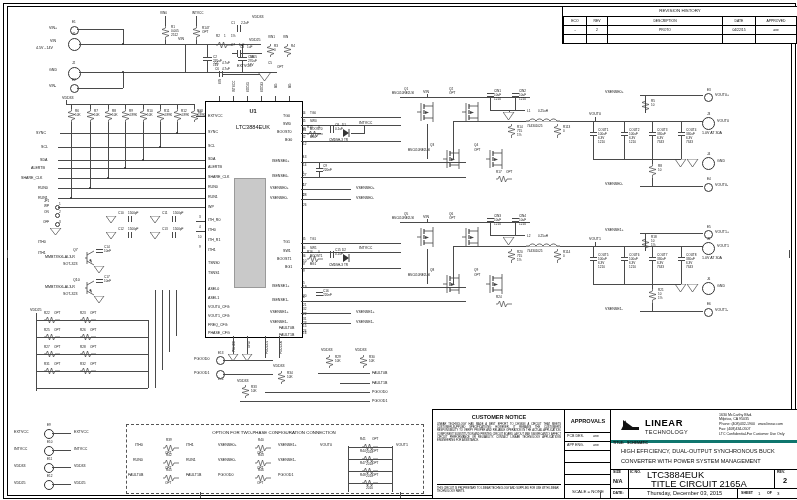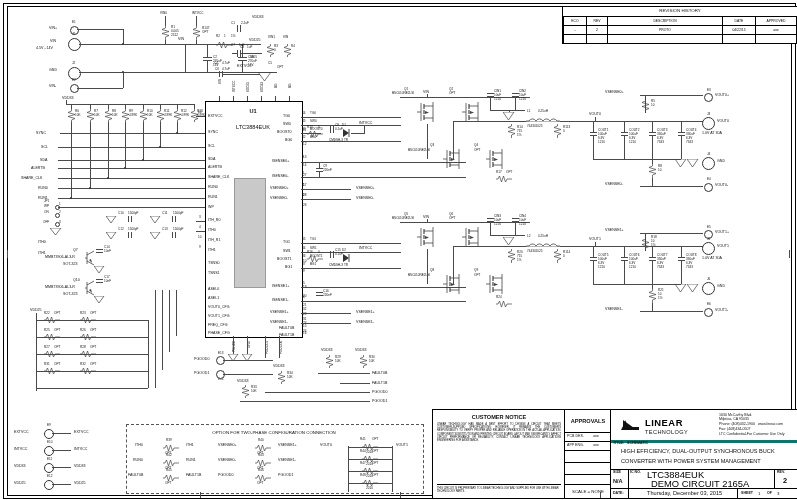--- a/index.html
+++ b/index.html
@@ -1232,21 +1232,21 @@
       <div class="t4" style="left:10px;top:8px;">HIGH EFFICIENCY, DUAL-OUTPUT SYNCHRONOUS BUCK</div>
       <div class="t4" style="left:10px;top:18px;">CONVERTER WITH POWER SYSTEM MANAGEMENT</div>
     </div>
 
     <div style="position:absolute;left:178px;top:59px;width:186px;height:19px;border-bottom:1px solid #000;">
       <div class="t2 bold" style="left:2px;top:1px;">SIZE</div>
       <div class="t4 bold" style="left:2px;top:9px;">N/A</div>
       <div style="position:absolute;left:17px;top:0;height:19px;border-left:1px solid #000;"></div>
       <div class="t2 bold" style="left:19px;top:1px;">IC NO.</div>
       <div class="t6" style="left:36px;top:0px;">LTC3884EUK</div>
-      <div class="t6" style="left:40px;top:9px;">DEMO CIRCUIT 2165A</div>
+      <div class="t6" style="left:40px;top:9px;">TITLE CIRCUIT 2165A</div>
       <div style="position:absolute;left:163px;top:0;height:19px;border-left:1px solid #000;"></div>
       <div class="t2 bold" style="left:166px;top:1px;">REV.</div>
       <div class="t5 bold" style="left:172px;top:8px;">2</div>
     </div>
 
     <div style="position:absolute;left:178px;top:78px;width:186px;height:10px;">
       <div class="t2 bold" style="left:2px;top:3px;">DATE:</div>
       <div style="position:absolute;left:17px;top:0;height:10px;border-left:1px solid #000;"></div>
       <div class="t4" style="left:36px;top:2px;">Thursday, December 03, 2015</div>
       <div style="position:absolute;left:126px;top:0;height:10px;border-left:1px solid #000;"></div>

